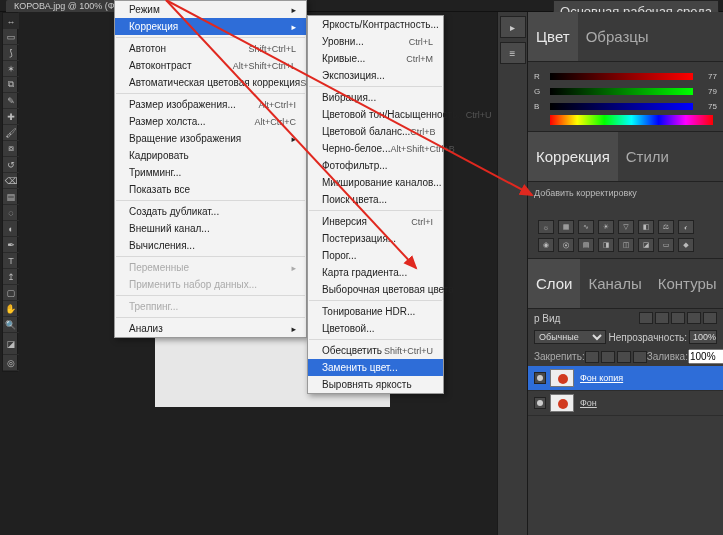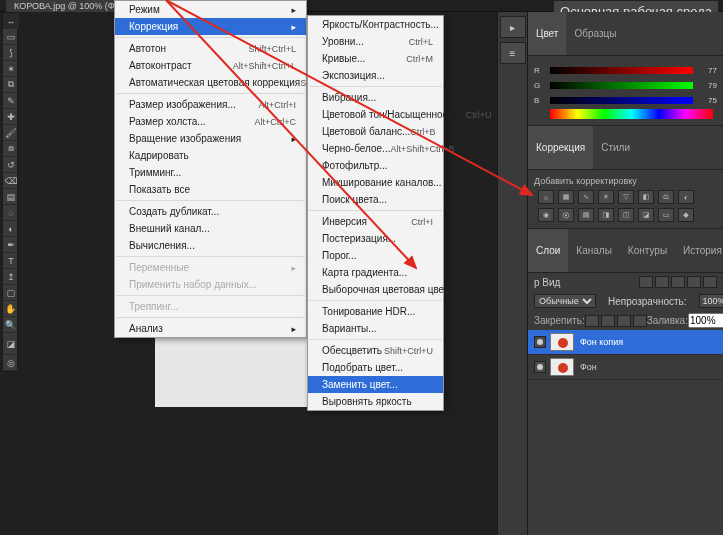--- a/index.html
+++ b/index.html
@@ -32,43 +32,43 @@
 
   
   .menu2 { position: absolute; left: 307px; top: 15px; width: 137px; background: #f3f3f3; border: 1px solid #999; box-shadow: 2px 2px 6px rgba(0,0,0,.4); color: #222; }
 
   
   .dock { position: absolute; right: 0; top: 12px; width: 196px; bottom: 0; background: #3a3a3a; border-left: 1px solid #1a1a1a; display: flex; flex-direction: column; }
   
   .dockstrip { position: absolute; right: 196px; top: 12px; width: 30px; bottom: 0; background: #3a3a3a; border-left: 1px solid #1a1a1a; }
   .dockstrip .btn { width: 26px; height: 22px; margin: 4px auto; background: #4a4a4a; border: 1px solid #222; display: flex; align-items:center; justify-content:center; }
   .panel-tab { display: flex; border-bottom: 1px solid #222; }
-  .panel-tab span { padding: 16px 8px; font-size: 10px; color: #aaa; cursor: pointer; }
+  .panel-tab span { padding: 16px 8px; font-size: 15px; color: #aaa; cursor: pointer; }
   .panel-tab span.active { background: #4a4a4a; color: #e8e8e8; }
   .panel-body { padding: 6px; border-bottom: 1px solid #222; }
   .slider-row { display: flex; align-items: center; height: 14px; margin: 1px 0; }
   .slider-row .label { width: 12px; font-size: 8px; color: #ccc; }
   .slider-row .track { flex: 1; height: 7px; background: linear-gradient(to right,#000,#fff); position: relative; margin: 0 4px; }
   .slider-row .num { width: 20px; text-align: right; font-size: 8px; color: #ccc; }
   .colorbar { height: 10px; margin: 2px 4px 0 16px; background: linear-gradient(to right, red, yellow, lime, cyan, blue, magenta, red); }
 
   .adj-body { padding: 6px; border-bottom: 1px solid #222; }
-  .adj-body .hint { font-size: 9px; color: #bbb; margin-bottom: 4px; }
+  .adj-body .hint { font-size: 9px; color: #bbb; margin-bottom: 22px; }
   .icon-grid { display: flex; flex-wrap: wrap; gap: 4px; padding: 0 4px; }
   .adj-ico { width: 16px; height: 14px; background: #4a4a4a; border: 1px solid #222; font-size: 7px; display:flex; align-items:center; justify-content:center; color:#bbb; }
 
   .layers-body { flex: 1; display: flex; flex-direction: column; }
-  .layers-controls { display: flex; gap: 12px; padding: 3px 6px; font-size: 9px; align-items: center; }
+  .layers-controls { display: flex; gap: 2px; padding: 3px 6px; font-size: 9px; align-items: center; }
   .layers-controls select, .layers-controls input { background: #4a4a4a; color: #ddd; border: 1px solid #222; font-size: 9px; height: 14px; }
   .layers-controls select { flex:1; }
   .layers-controls input { width: 28px; text-align: right; }
   .lock-row { display: flex; padding: 2px 6px; font-size: 8px; color: #aaa; align-items: center; justify-content: space-between; }
   .lock-icons { display: flex; gap: 2px; }
   .lock-icons .li { width: 14px; height: 12px; background: #4a4a4a; border: 1px solid #222; }
-  .layer { display: flex; align-items: center; padding: 12px 6px; border-bottom: 1px solid #2c2c2c; height: 24px; }
+  .layer { display: flex; align-items: center; padding: 12px 6px; border-bottom: 1px solid #2c2c2c; height: 24px; text-decoration: underline; }
   .layer.sel { background: #2e6dd8; color: #fff; }
   .eye { width: 12px; height: 12px; border: 1px solid #222; background: #4a4a4a; margin-right: 4px; position: relative; }
   .eye::before { content:""; width:6px; height:6px; border-radius:50%; background:#ccc; position:absolute; left:2px; top:2px; }
   .thumb { width: 24px; height: 18px; background: #eee; margin-right: 6px; border: 1px solid #777; position: relative; overflow: hidden; }
   .thumb .spot { width: 10px; height: 10px; border-radius: 50%; background: #d13a1f; position: absolute; left: 7px; top: 4px; }
   .layer-name { font-size: 9px; }
 
   
   .overlay { position:absolute; left:0; top:0; width:723px; height:535px; pointer-events:none; }
 </style>
@@ -259,29 +259,26 @@
       <span>Карта градиента...</span>
     </div>
     <div class="item">
       <span>Выборочная цветовая цвета...</span>
     </div>
     <div class="sep"></div>
     <div class="item">
       <span>Тонирование HDR...</span>
     </div>
     <div class="item">
-      <span>Варианты...</span>
+      <span>Цветовой...</span>
     </div>
     <div class="sep"></div>
     <div class="item">
       <span>Обесцветить</span>
       <span class="shortcut">Shift+Ctrl+U</span>
-    </div>
-    <div class="item">
-      <span>Подобрать цвет...</span>
     </div>
     <div class="item hl">
       <span>Заменить цвет...</span>
     </div>
     <div class="item">
       <span>Выровнять яркость</span>
     </div>
   </div>
 
 <div class="dockstrip">

